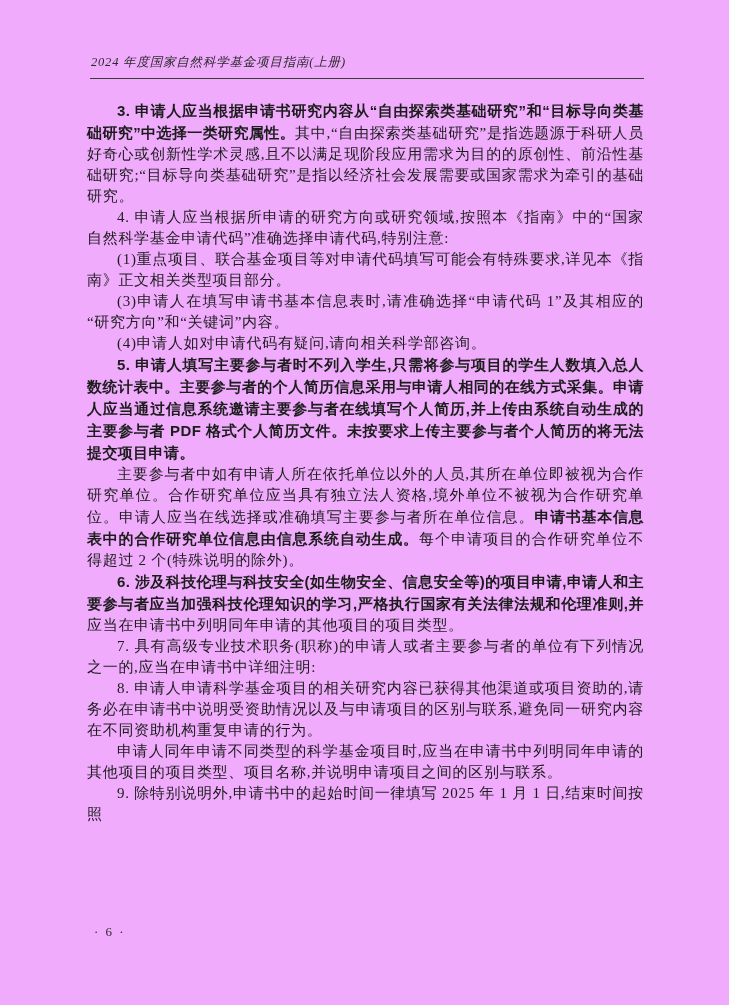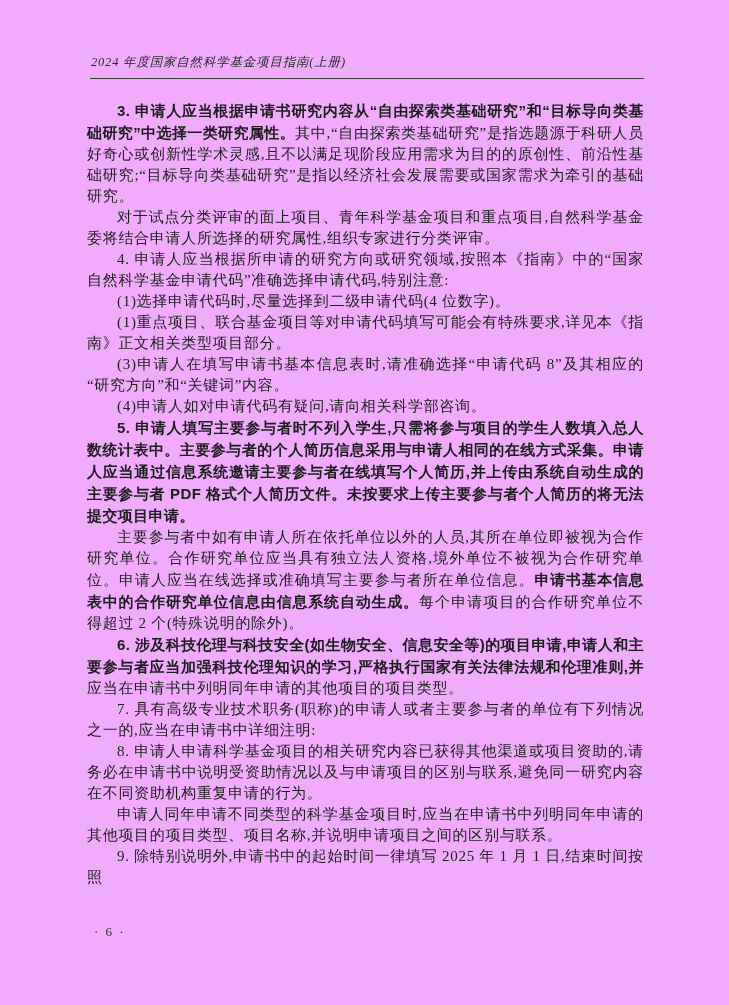--- a/index.html
+++ b/index.html
@@ -71,25 +71,23 @@
 <body>
 
 <div class="page">
 
   <div class="running-header">2024 年度国家自然科学基金项目指南(上册)</div>
 
   <div class="header-rule"></div>
 
   <div class="body-text">
       <p class="para"><span class="bold">3. 申请人应当根据申请书研究内容从“自由探索类基础研究”和“目标导向类基础研究”中选择一类研究属性。</span><span>其中,“自由探索类基础研究”是指选题源于科研人员好奇心或创新性学术灵感,且不以满足现阶段应用需求为目的的原创性、前沿性基础研究;“目标导向类基础研究”是指以经济社会发展需要或国家需求为牵引的基础研究。</span></p>
-      <p class="para"><span>对于试点分类评审的面上项目、青年科学基金项目和重点项目,自然科学基金委将结合申请人所选择的研究属性,组织专家进行分类评审。</span></p>
       <p class="para"><span>4. 申请人应当根据所申请的研究方向或研究领域,按照本《指南》中的“国家自然科学基金申请代码”准确选择申请代码,特别注意:</span></p>
-      <p class="para"><span>(1)选择申请代码时,尽量选择到二级申请代码(4 位数字)。</span></p>
       <p class="para"><span>(1)重点项目、联合基金项目等对申请代码填写可能会有特殊要求,详见本《指南》正文相关类型项目部分。</span></p>
-      <p class="para"><span>(3)申请人在填写申请书基本信息表时,请准确选择“申请代码 8”及其相应的“研究方向”和“关键词”内容。</span></p>
+      <p class="para"><span>(3)申请人在填写申请书基本信息表时,请准确选择“申请代码 1”及其相应的“研究方向”和“关键词”内容。</span></p>
       <p class="para"><span>(4)申请人如对申请代码有疑问,请向相关科学部咨询。</span></p>
       <p class="para"><span class="bold">5. 申请人填写主要参与者时不列入学生,只需将参与项目的学生人数填入总人数统计表中。主要参与者的个人简历信息采用与申请人相同的在线方式采集。申请人应当通过信息系统邀请主要参与者在线填写个人简历,并上传由系统自动生成的主要参与者 PDF 格式个人简历文件。未按要求上传主要参与者个人简历的将无法提交项目申请。</span></p>
       <p class="para"><span>主要参与者中如有申请人所在依托单位以外的人员,其所在单位即被视为合作研究单位。合作研究单位应当具有独立法人资格,境外单位不被视为合作研究单位。申请人应当在线选择或准确填写主要参与者所在单位信息。</span><span class="bold">申请书基本信息表中的合作研究单位信息由信息系统自动生成。</span><span>每个申请项目的合作研究单位不得超过 2 个(特殊说明的除外)。</span></p>
       <p class="para"><span class="bold">6. 涉及科技伦理与科技安全(如生物安全、信息安全等)的项目申请,申请人和主要参与者应当加强科技伦理知识的学习,严格执行国家有关法律法规和伦理准则,并</span><span>应当在申请书中列明同年申请的其他项目的项目类型。</span></p>
       <p class="para"><span>7. 具有高级专业技术职务(职称)的申请人或者主要参与者的单位有下列情况之一的,应当在申请书中详细注明:</span></p>
       <p class="para"><span>8. 申请人申请科学基金项目的相关研究内容已获得其他渠道或项目资助的,请务必在申请书中说明受资助情况以及与申请项目的区别与联系,避免同一研究内容在不同资助机构重复申请的行为。</span></p>
       <p class="para"><span>申请人同年申请不同类型的科学基金项目时,应当在申请书中列明同年申请的其他项目的项目类型、项目名称,并说明申请项目之间的区别与联系。</span></p>
       <p class="para"><span>9. 除特别说明外,申请书中的起始时间一律填写 2025 年 1 月 1 日,结束时间按照</span></p>
     </div>
 

